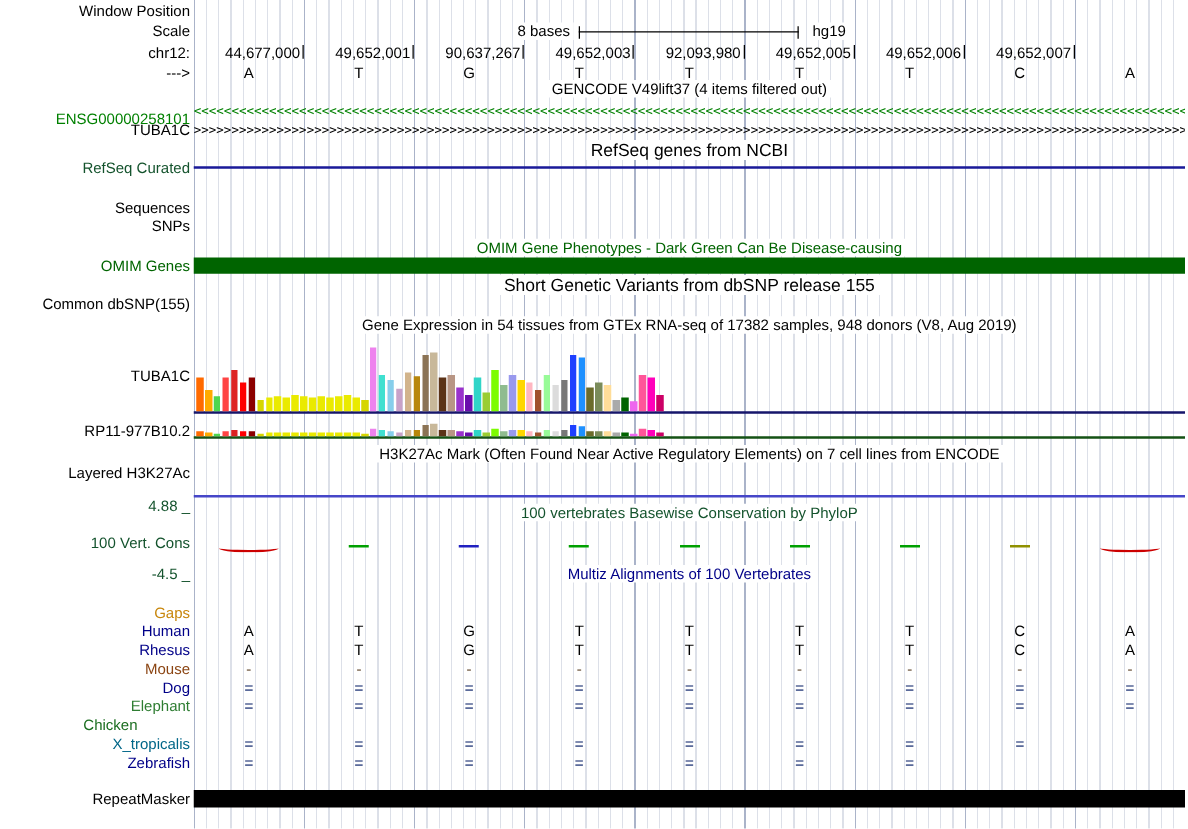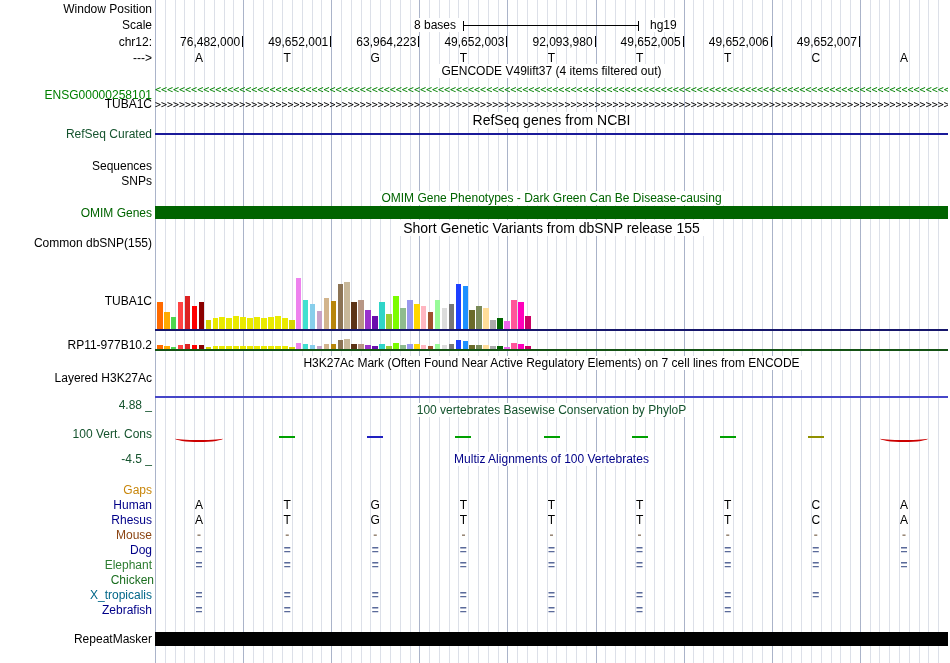--- a/index.html
+++ b/index.html
@@ -33,36 +33,37 @@
 
 
     <div class="abs" style="right:489px;top:18px;background:#fff;padding:0 3px">8 bases</div>
     <div class="scale-line" style="left:308px;top:25px;width:176px"></div>
     <div class="abs" style="left:492px;top:18px;background:#fff;padding:0 3px">hg19</div>
 
     <div class="ctitle" style="top:64px"><span>GENCODE V49lift37 (4 items filtered out)</span></div>
     <div class="ctitle sm" style="top:114px"><span>RefSeq genes from NCBI</span></div>
     <div class="ctitle c-dgreen" style="top:191px"><span>OMIM Gene Phenotypes - Dark Green Can Be Disease-causing</span></div>
     <div class="ctitle sm" style="top:222px"><span>Short Genetic Variants from dbSNP release 155</span></div>
+    <div class="ctitle" style="top:253px"><span>Gene Expression in 54 tissues from GTEx RNA-seq of 17382 samples, 948 donors (V8, Aug 2019)</span></div>
     <div class="ctitle" style="top:356px"><span>H3K27Ac Mark (Often Found Near Active Regulatory Elements) on 7 cell lines from ENCODE</span></div>
     <div class="ctitle c-blue" style="top:403px"><span>100 vertebrates Basewise Conservation by PhyloP</span></div>
     <div class="ctitle c-navy" style="top:452px"><span>Multiz Alignments of 100 Vertebrates</span></div>
 
     <div class="hbar" style="top:133px;height:2px;background:#1a1a99"></div>
     <div class="hbar" style="top:206px;height:13px;background:#006400"></div>
     <div class="hbar" style="top:329px;height:2px;background:#16166b"></div>
     <div class="hbar" style="top:349px;height:2px;background:#145214"></div>
     <div class="hbar" style="top:396px;height:2px;background:#4646c8"></div>
     <div class="hbar" style="top:632px;height:14px;background:#000000"></div>
   <div style="position: absolute; left: 87.1111px; top: 36px; width: 1px; height: 11px; background: rgb(0, 0, 0);"></div>
-      <div style="position: absolute; right: 707.889px; top: 35px; white-space: nowrap;">76,482,000</div>
+      <div style="position: absolute; right: 707.889px; top: 35px; white-space: nowrap;">44,677,000</div>
       <div style="position: absolute; left: 175.222px; top: 36px; width: 1px; height: 11px; background: rgb(0, 0, 0);"></div>
       <div style="position: absolute; right: 619.778px; top: 35px; white-space: nowrap;">49,652,001</div>
       <div style="position: absolute; left: 263.333px; top: 36px; width: 1px; height: 11px; background: rgb(0, 0, 0);"></div>
-      <div style="position: absolute; right: 531.667px; top: 35px; white-space: nowrap;">63,964,223</div>
+      <div style="position: absolute; right: 531.667px; top: 35px; white-space: nowrap;">90,637,267</div>
       <div style="position: absolute; left: 351.444px; top: 36px; width: 1px; height: 11px; background: rgb(0, 0, 0);"></div>
       <div style="position: absolute; right: 443.556px; top: 35px; white-space: nowrap;">49,652,003</div>
       <div style="position: absolute; left: 439.556px; top: 36px; width: 1px; height: 11px; background: rgb(0, 0, 0);"></div>
       <div style="position: absolute; right: 355.444px; top: 35px; white-space: nowrap;">92,093,980</div>
       <div style="position: absolute; left: 527.667px; top: 36px; width: 1px; height: 11px; background: rgb(0, 0, 0);"></div>
       <div style="position: absolute; right: 267.333px; top: 35px; white-space: nowrap;">49,652,005</div>
       <div style="position: absolute; left: 615.778px; top: 36px; width: 1px; height: 11px; background: rgb(0, 0, 0);"></div>
       <div style="position: absolute; right: 179.222px; top: 35px; white-space: nowrap;">49,652,006</div>
       <div style="position: absolute; left: 703.889px; top: 36px; width: 1px; height: 11px; background: rgb(0, 0, 0);"></div>
       <div style="position: absolute; right: 91.1111px; top: 35px; white-space: nowrap;">49,652,007</div>
@@ -274,16 +275,16 @@
   <div class="lbl c-blue" style="top:427px">100 Vert. Cons</div>
   <div class="lbl c-blue" style="top:452px">-4.5 _</div>
   <div class="lbl" style="top:632px">RepeatMasker</div>
 
 <div style="position: absolute; top: 483px; right: 798px; white-space: nowrap; line-height: 14px; color: rgb(200, 134, 11);">Gaps</div>
     <div style="position: absolute; top: 498px; right: 798px; white-space: nowrap; line-height: 14px; color: rgb(0, 0, 136);">Human</div>
     <div style="position: absolute; top: 513px; right: 798px; white-space: nowrap; line-height: 14px; color: rgb(0, 0, 136);">Rhesus</div>
     <div style="position: absolute; top: 528px; right: 798px; white-space: nowrap; line-height: 14px; color: rgb(139, 69, 19);">Mouse</div>
     <div style="position: absolute; top: 543px; right: 798px; white-space: nowrap; line-height: 14px; color: rgb(0, 0, 136);">Dog</div>
     <div style="position: absolute; top: 558px; right: 798px; white-space: nowrap; line-height: 14px; color: rgb(46, 125, 50);">Elephant</div>
-    <div style="position: absolute; top: 573px; right: 796px; white-space: nowrap; line-height: 14px; color: rgb(27, 110, 32);">Chicken</div>
+    <div style="position: absolute; top: 573px; right: 840px; white-space: nowrap; line-height: 14px; color: rgb(27, 110, 32);">Chicken</div>
     <div style="position: absolute; top: 588px; right: 798px; white-space: nowrap; line-height: 14px; color: rgb(0, 102, 136);">X_tropicalis</div>
     <div style="position: absolute; top: 603px; right: 798px; white-space: nowrap; line-height: 14px; color: rgb(0, 0, 136);">Zebrafish</div>
   </div>
 
 </body></html>

